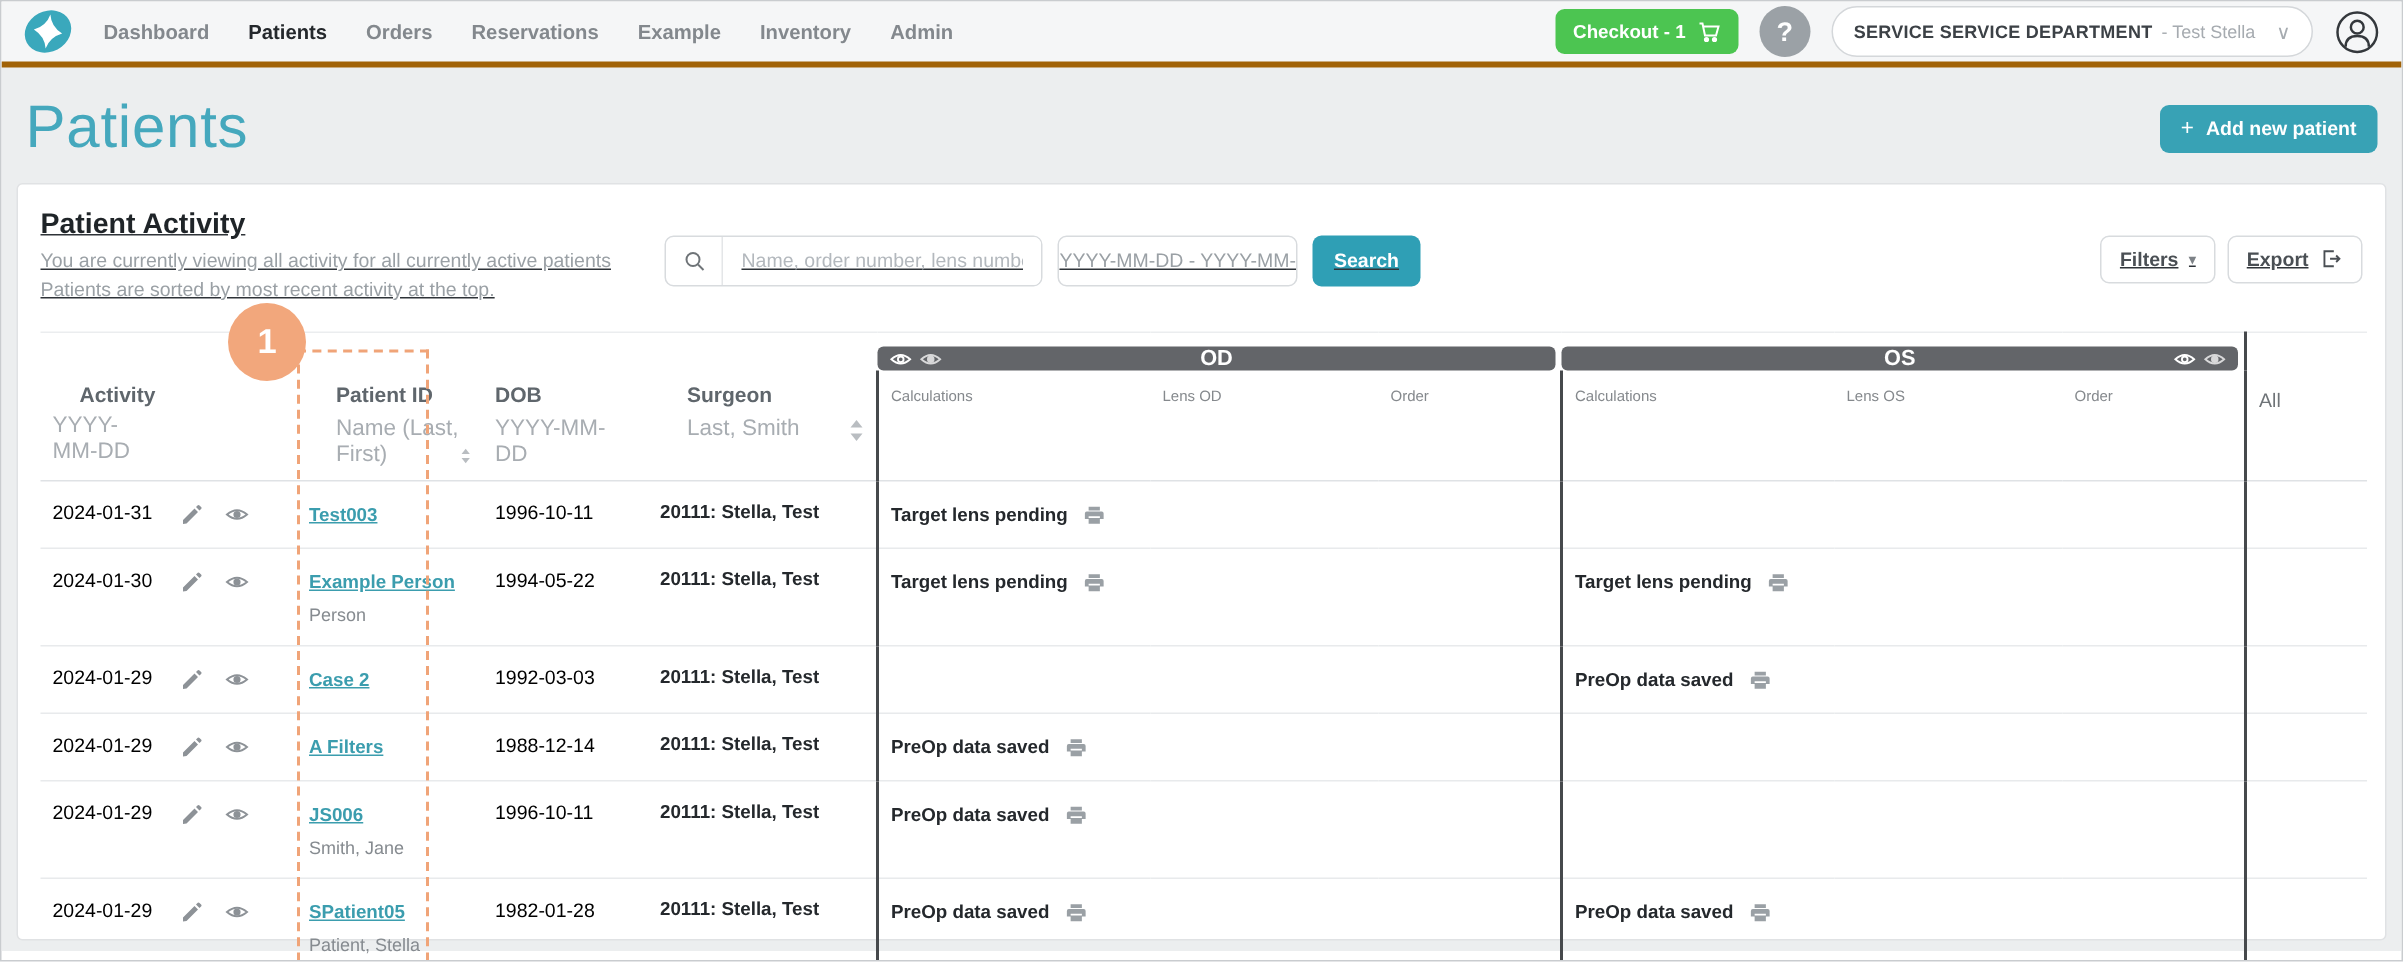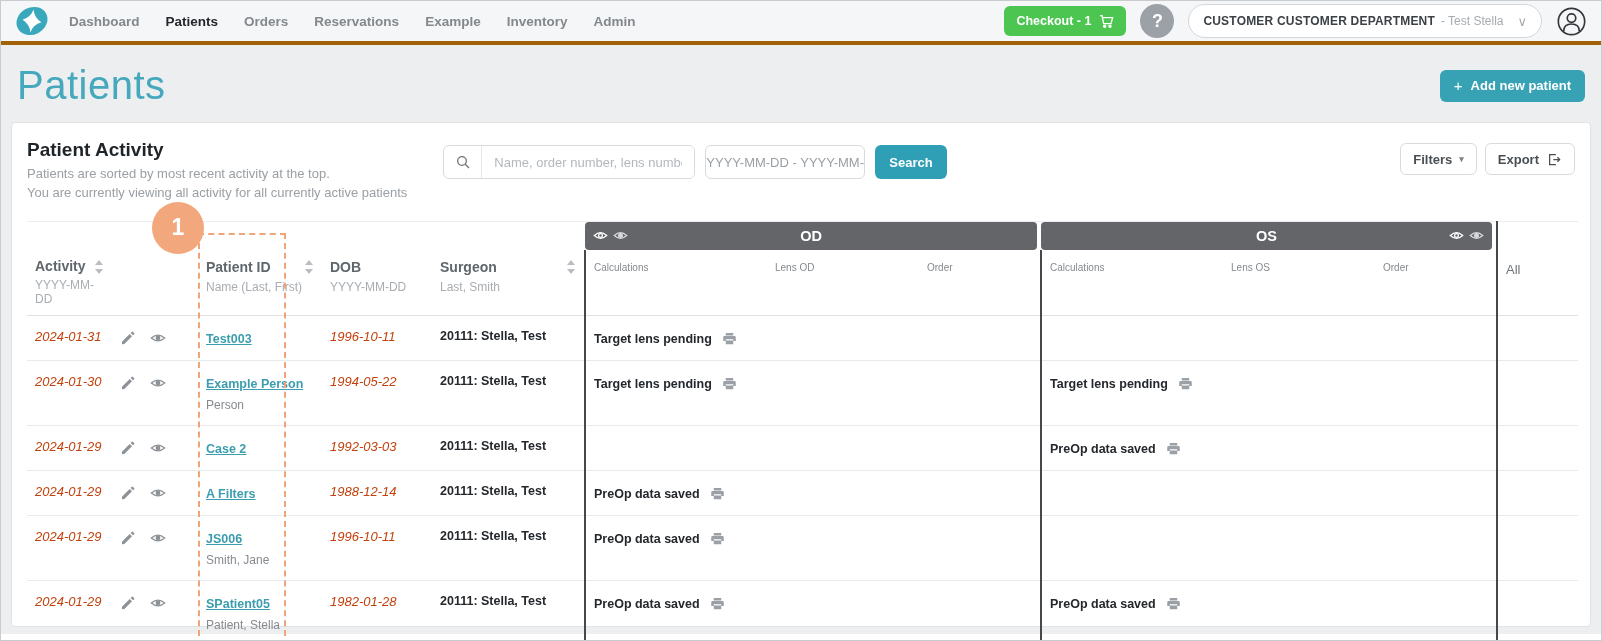--- a/index.html
+++ b/index.html
@@ -47,21 +47,21 @@
     height:32px; padding:0 14px; font-size:13px; font-weight:700; display:flex; align-items:center; gap:8px;
     cursor:pointer; font-family:inherit;
   }
   .add-btn .plus { font-size:15px; font-weight:400; }
 
   
   .card {
     background:#fff; margin:0 10px; border:1px solid #e0e2e4; border-radius:4px;
     height:505px; padding:16px 15px 0 15px; position:relative;
   }
-  .card-head { display:flex; align-items:flex-start; }
+  .card-head { display:flex; align-items:center;text-decoration:underline; }
   .card-title { font-size:19px; font-weight:700; color:#1f2428; margin-bottom:4px; }
   .card-sub { font-size:13px; color:#9aa0a5; line-height:1.45; }
   .search-cluster { display:flex; align-items:center; gap:10px; margin-left:36px; margin-top:6px; }
   .search-wrap {
     display:flex; align-items:center; border:1px solid #d8dbde; border-radius:6px;
     background:#fff; overflow:hidden; height:34px;
   }
   .search-icon-seg { width:38px; height:100%; display:flex; align-items:center; justify-content:center; border-right:1px solid #e4e6e8; cursor:pointer; }
   .search-input { border:none; outline:none; height:100%; width:212px; padding:0 12px; font-size:13px; font-family:inherit; color:#3c4146; }
   .search-input::placeholder { color:#b3b8bd; }
@@ -81,36 +81,36 @@
     cursor:pointer; font-family:inherit;
   }
   .caret { font-size:9px; color:#7d8287; }
 
   
   .table-zone { position:relative; margin-top:18px; }
   table { border-collapse:collapse; table-layout:fixed; width:1551px; border-top:1px solid #ebedef; }
   td { vertical-align:top; }
   .bar-row td { height:26px; vertical-align:bottom; padding:0; }
   .group-bar {
-    background:#636569; border-radius:4px; height:28px; margin-right:4px;
+    background:#636569; border-radius:4px; height:16px; margin-right:4px;
     display:flex; align-items:center; position:relative; padding:0 8px; color:#fff;
   }
   .group-bar .bar-label { position:absolute; left:0; right:0; text-align:center; font-size:14.5px; font-weight:700; }
   .bar-eyes { display:flex; gap:5px; z-index:1; }
   .bar-eyes.right { margin-left:auto; }
   .hdr-row td { padding:8px 8px 9px 8px; border-bottom:1px solid #dfe2e5; }
   .col-label { font-size:14px; font-weight:600; color:#5f666c; }
-  .col-sub { font-size:12px; color:#a8adb2; margin-top:4px; }
-  .hdr-flex { display:flex; align-items:flex-start; justify-content:space-between; }
+  .col-sub { font-size:15px; color:#a8adb2; margin-top:4px; }
+  .hdr-flex { display:flex; align-items:flex-end; justify-content:space-between;margin-left:18px; }
   .sort-icon { margin-top:2px; cursor:pointer; }
   .subcol { font-size:10px; color:#85898d; padding-top:12px !important; }
   .all-col { font-size:13px; color:#6f7478; padding-top:12px !important; }
   .bl { border-left:2px solid #46494c; }
   .body-row td { border-bottom:1px solid #e8eaec; padding:13px 8px; }
-  .cell-date { font-size:13px; color:#c2410c;font-style:italic; }
+  .cell-date { font-size:13px; color:#000000; }
   .cell-icons { display:flex; gap:13px; align-items:center; padding-top:1px; }
   .icon-btn { cursor:pointer; display:inline-flex; }
   .pid-link { font-size:12.5px; font-weight:700; color:#3b9dae; text-decoration:underline; cursor:pointer; display:inline-block; }
   .pid-name { font-size:12px; color:#868b90; margin-top:6px; }
   .cell-surgeon { font-size:12.5px; font-weight:700; color:#24282c; }
   .status { display:inline-flex; align-items:center; gap:9px; }
   .status b { font-size:12.5px; font-weight:700; color:#24282c; }
 
   
   .anno-box {
@@ -148,21 +148,21 @@
         <svg width="16" height="16" viewBox="0 0 24 24" fill="none" stroke="#ffffff" stroke-width="2">
           <path d="M3 4h3l2.5 12h11l2.5-9H7"></path>
             <circle cx="10" cy="20" r="1.6" fill="#fff"></circle>
             <circle cx="18" cy="20" r="1.6" fill="#fff"></circle>
         </svg>
       </button>
       <div class="help-circle">
         <span>?</span>
       </div>
       <div class="account-pill">
-        <span class="account-dept">CUSTOMER CUSTOMER DEPARTMENT</span>
+        <span class="account-dept">SERVICE SERVICE DEPARTMENT</span>
         <span class="account-user">- Test Stella</span>
         <span class="chev">∨</span>
       </div>
       <svg class="avatar" viewBox="0 0 32 32" fill="none" stroke="#34383c" stroke-width="1.7">
         <circle cx="16" cy="16" r="13.6"></circle>
         <circle cx="16" cy="12.5" r="4.4"></circle>
         <path d="M8 26 Q8 18.6 16 18.6 Q24 18.6 24 26"></path>
       </svg>
     </div>
   </div>
@@ -173,22 +173,22 @@
       <span class="plus">+</span>
       <span>Add new patient</span>
     </button>
   </div>
 
   <div class="card">
 
     <div class="card-head">
       <div>
         <div class="card-title">Patient Activity</div>
+        <div class="card-sub">You are currently viewing all activity for all currently active patients</div>
         <div class="card-sub">Patients are sorted by most recent activity at the top.</div>
-        <div class="card-sub">You are currently viewing all activity for all currently active patients</div>
       </div>
       <div class="search-cluster">
         <div class="search-wrap">
           <div class="search-icon-seg">
             <svg width="16" height="16" viewBox="0 0 24 24" fill="none" stroke="#6f7478" stroke-width="2">
               <circle cx="10.5" cy="10.5" r="6.5"></circle>
                 <path d="M15.5 15.5 L21 21"></path>
             </svg>
           </div>
           <input class="search-input" placeholder="Name, order number, lens number, etc." style="">

